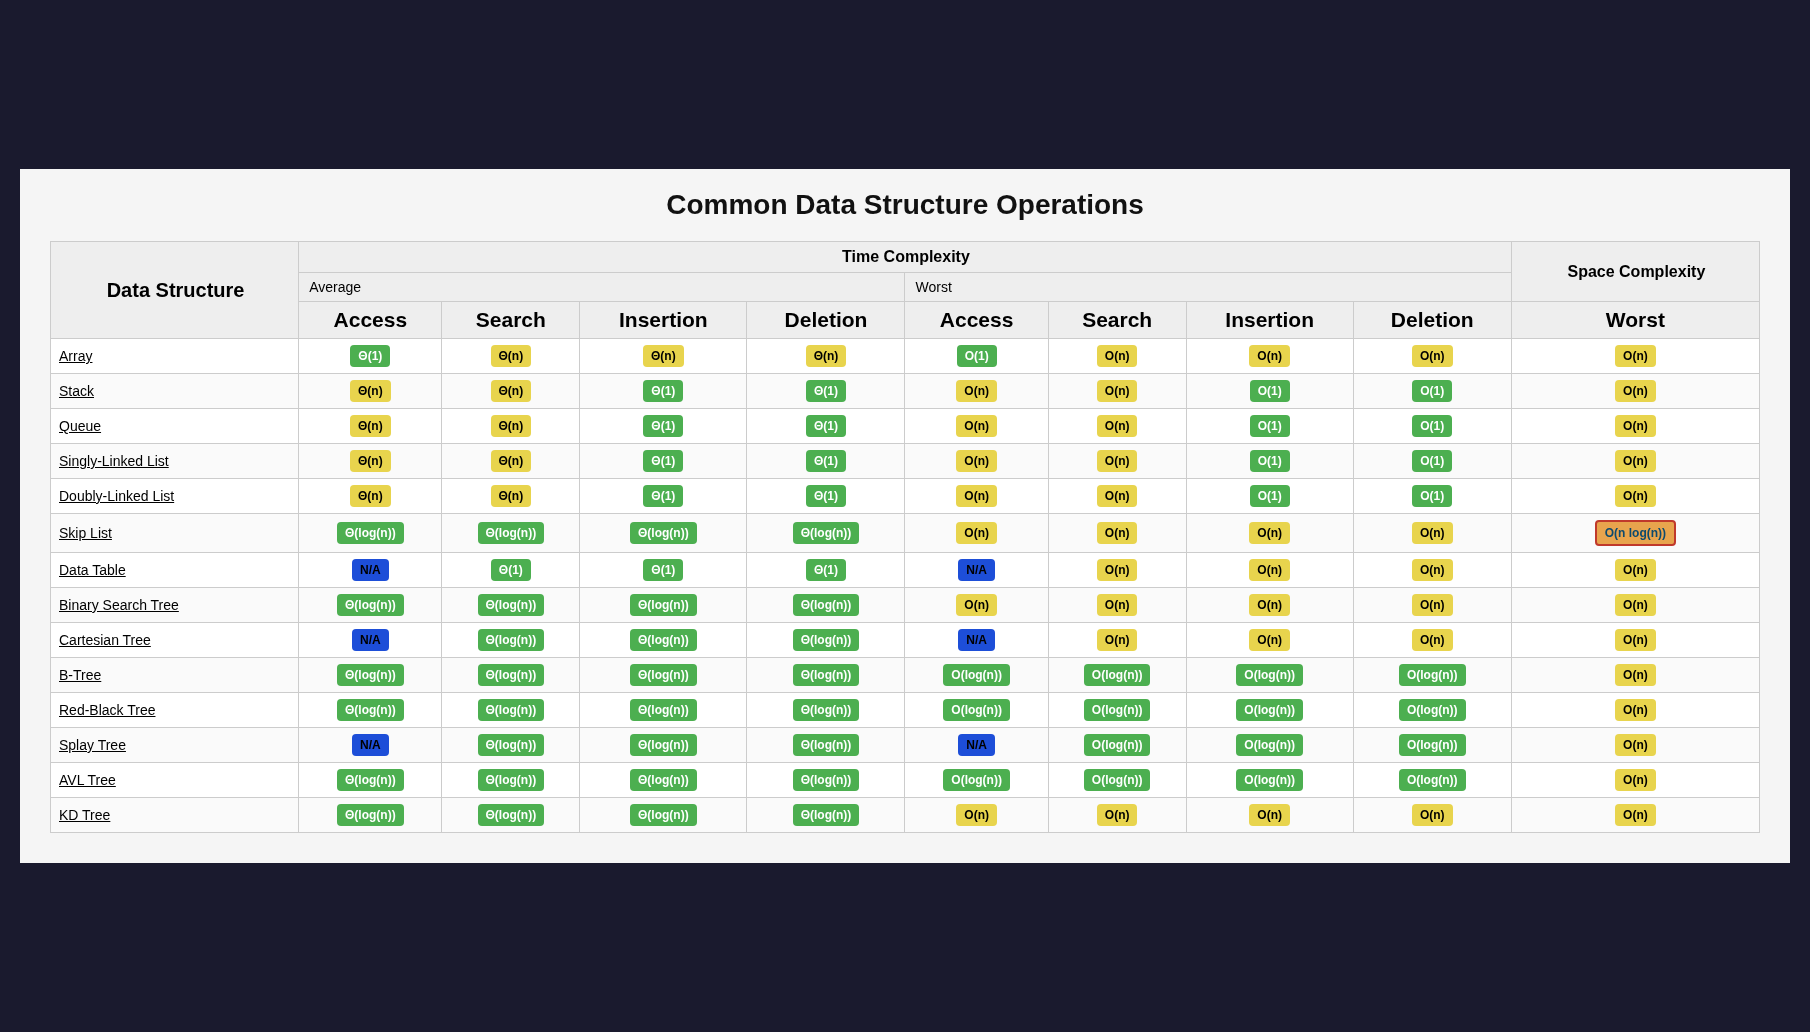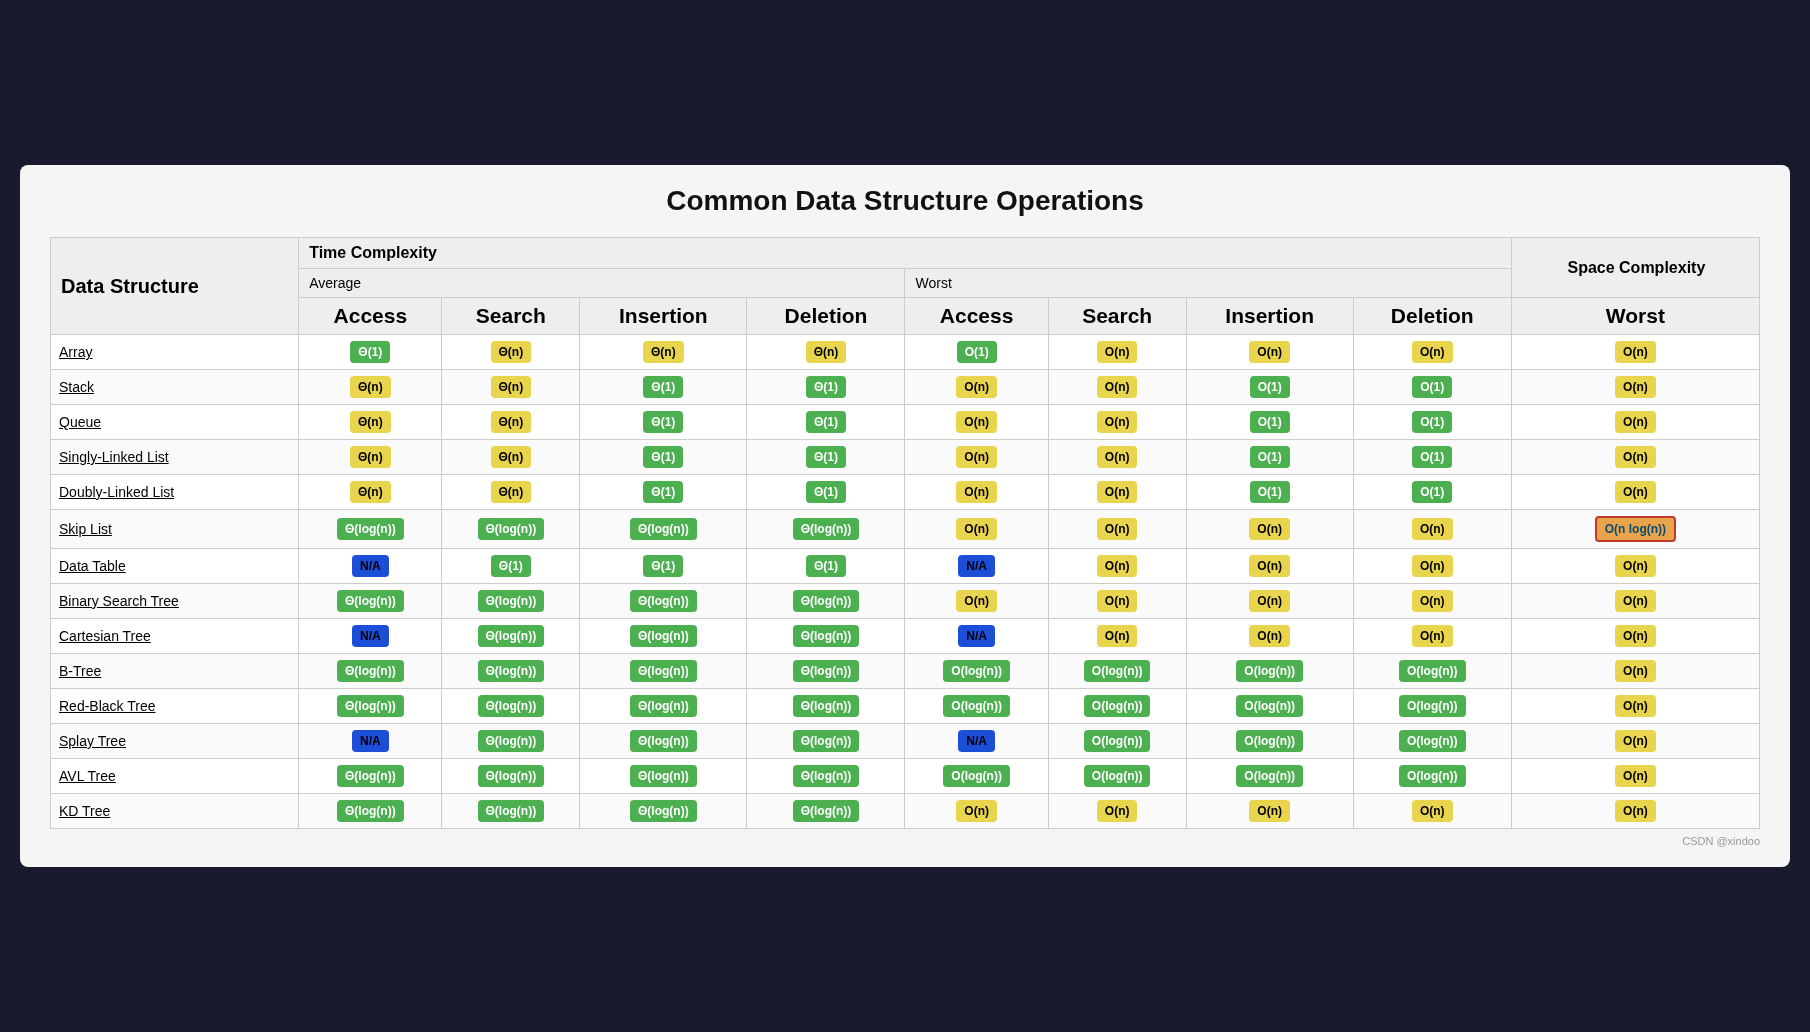--- a/index.html
+++ b/index.html
@@ -7,22 +7,22 @@
       background: #1a1a2e;
       font-family: Arial, sans-serif;
       display: flex;
       justify-content: center;
       align-items: center;
       min-height: 100vh;
       padding: 20px;
     }
     .container {
       background: #f5f5f5;
-      border-radius: 8px;
-      padding: 20px 30px 20px;
+      border-radius: 0;
+      padding: 20px 30px 30px;
       max-width: 1780px;
       width: 100%;
     }
     .page-title {
       text-align: center;
       font-size: 28px;
       font-weight: 900;
       margin-bottom: 20px;
       color: #111;
     }
@@ -43,21 +43,21 @@
       white-space: nowrap;
     }
     td.ds-name a {
       color: #000;
       text-decoration: underline;
     }
     .header-main {
       background: #f0f0f0;
       font-weight: bold;
       font-size: 16px;
-      text-align: left;
+      text-align: center;
       padding-left: 10px;
     }
     .header-sub {
       background: #f8f8f8;
       font-weight: normal;
       text-align: left;
       padding-left: 10px;
       margin-top: 8px;
     }
     .header-col {
@@ -273,14 +273,13 @@
           <td><span class="badge green">Θ(log(n))</span></td>
           <td><span class="badge green">Θ(log(n))</span></td>
           <td><span class="badge yellow">O(n)</span></td>
           <td><span class="badge yellow">O(n)</span></td>
           <td><span class="badge yellow">O(n)</span></td>
           <td><span class="badge yellow">O(n)</span></td>
           <td><span class="badge yellow">O(n)</span></td>
         </tr>
       </tbody>
   </table>
-  <div style="text-align:right; font-size:11px; color:#999; margin-top:6px;">CSDN @xindoo</div>
 </div>
 
 </body></html>

